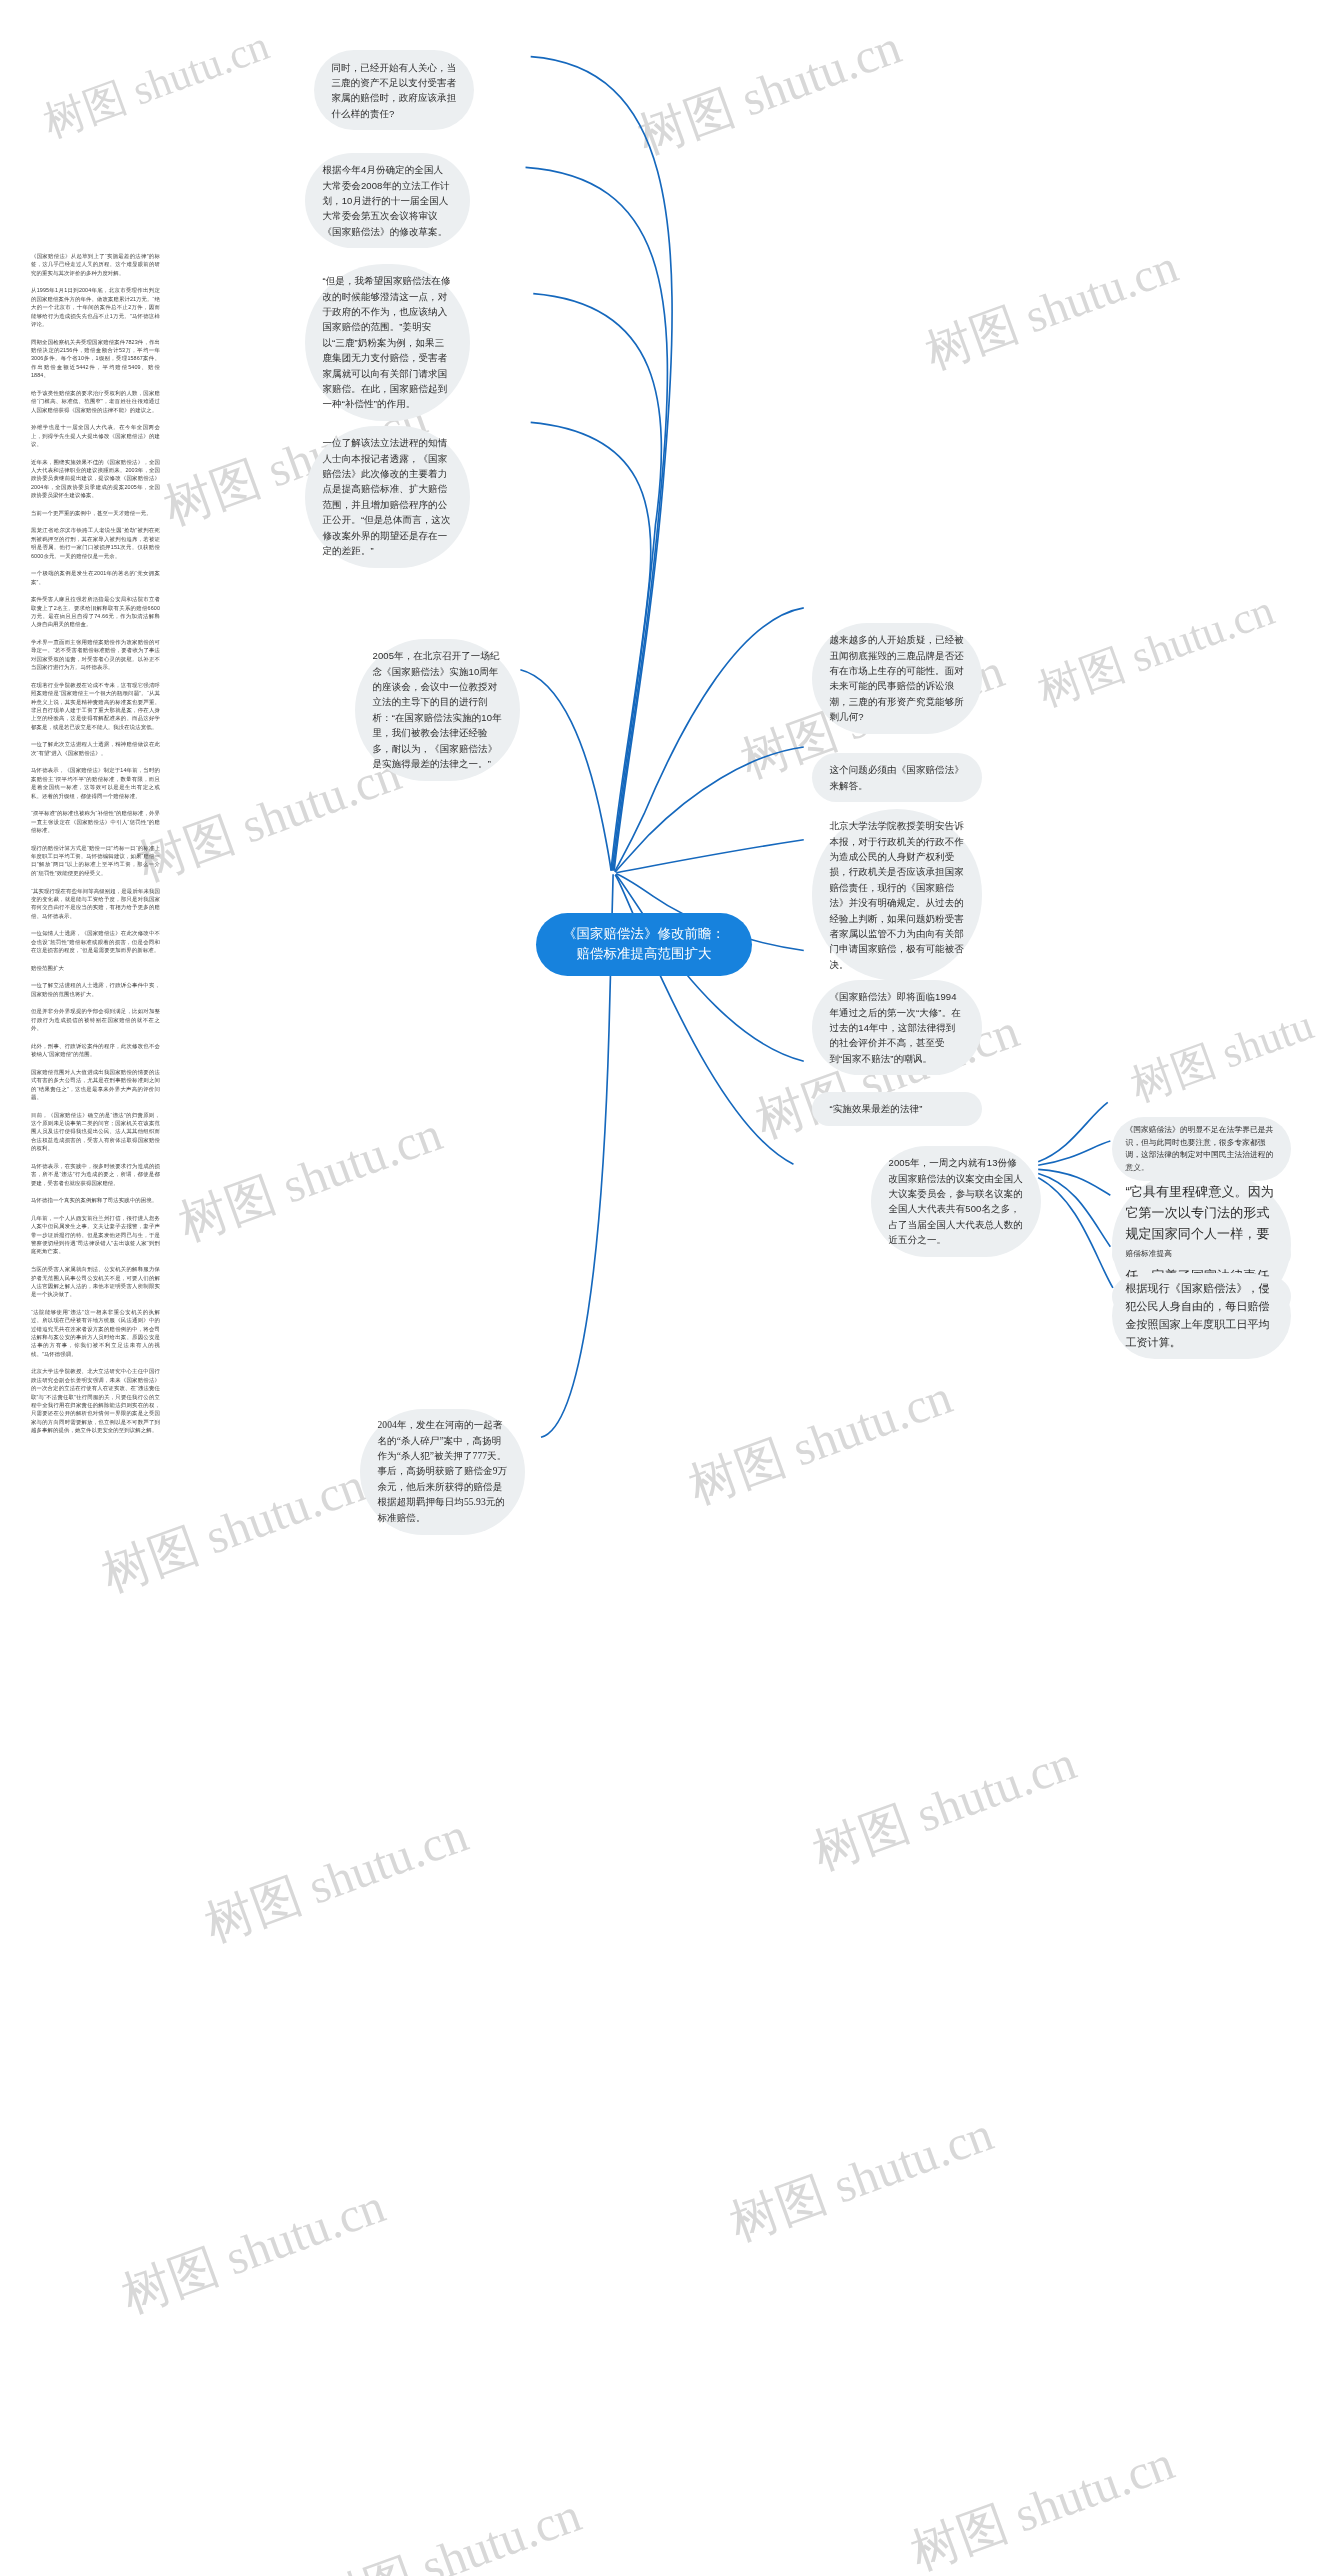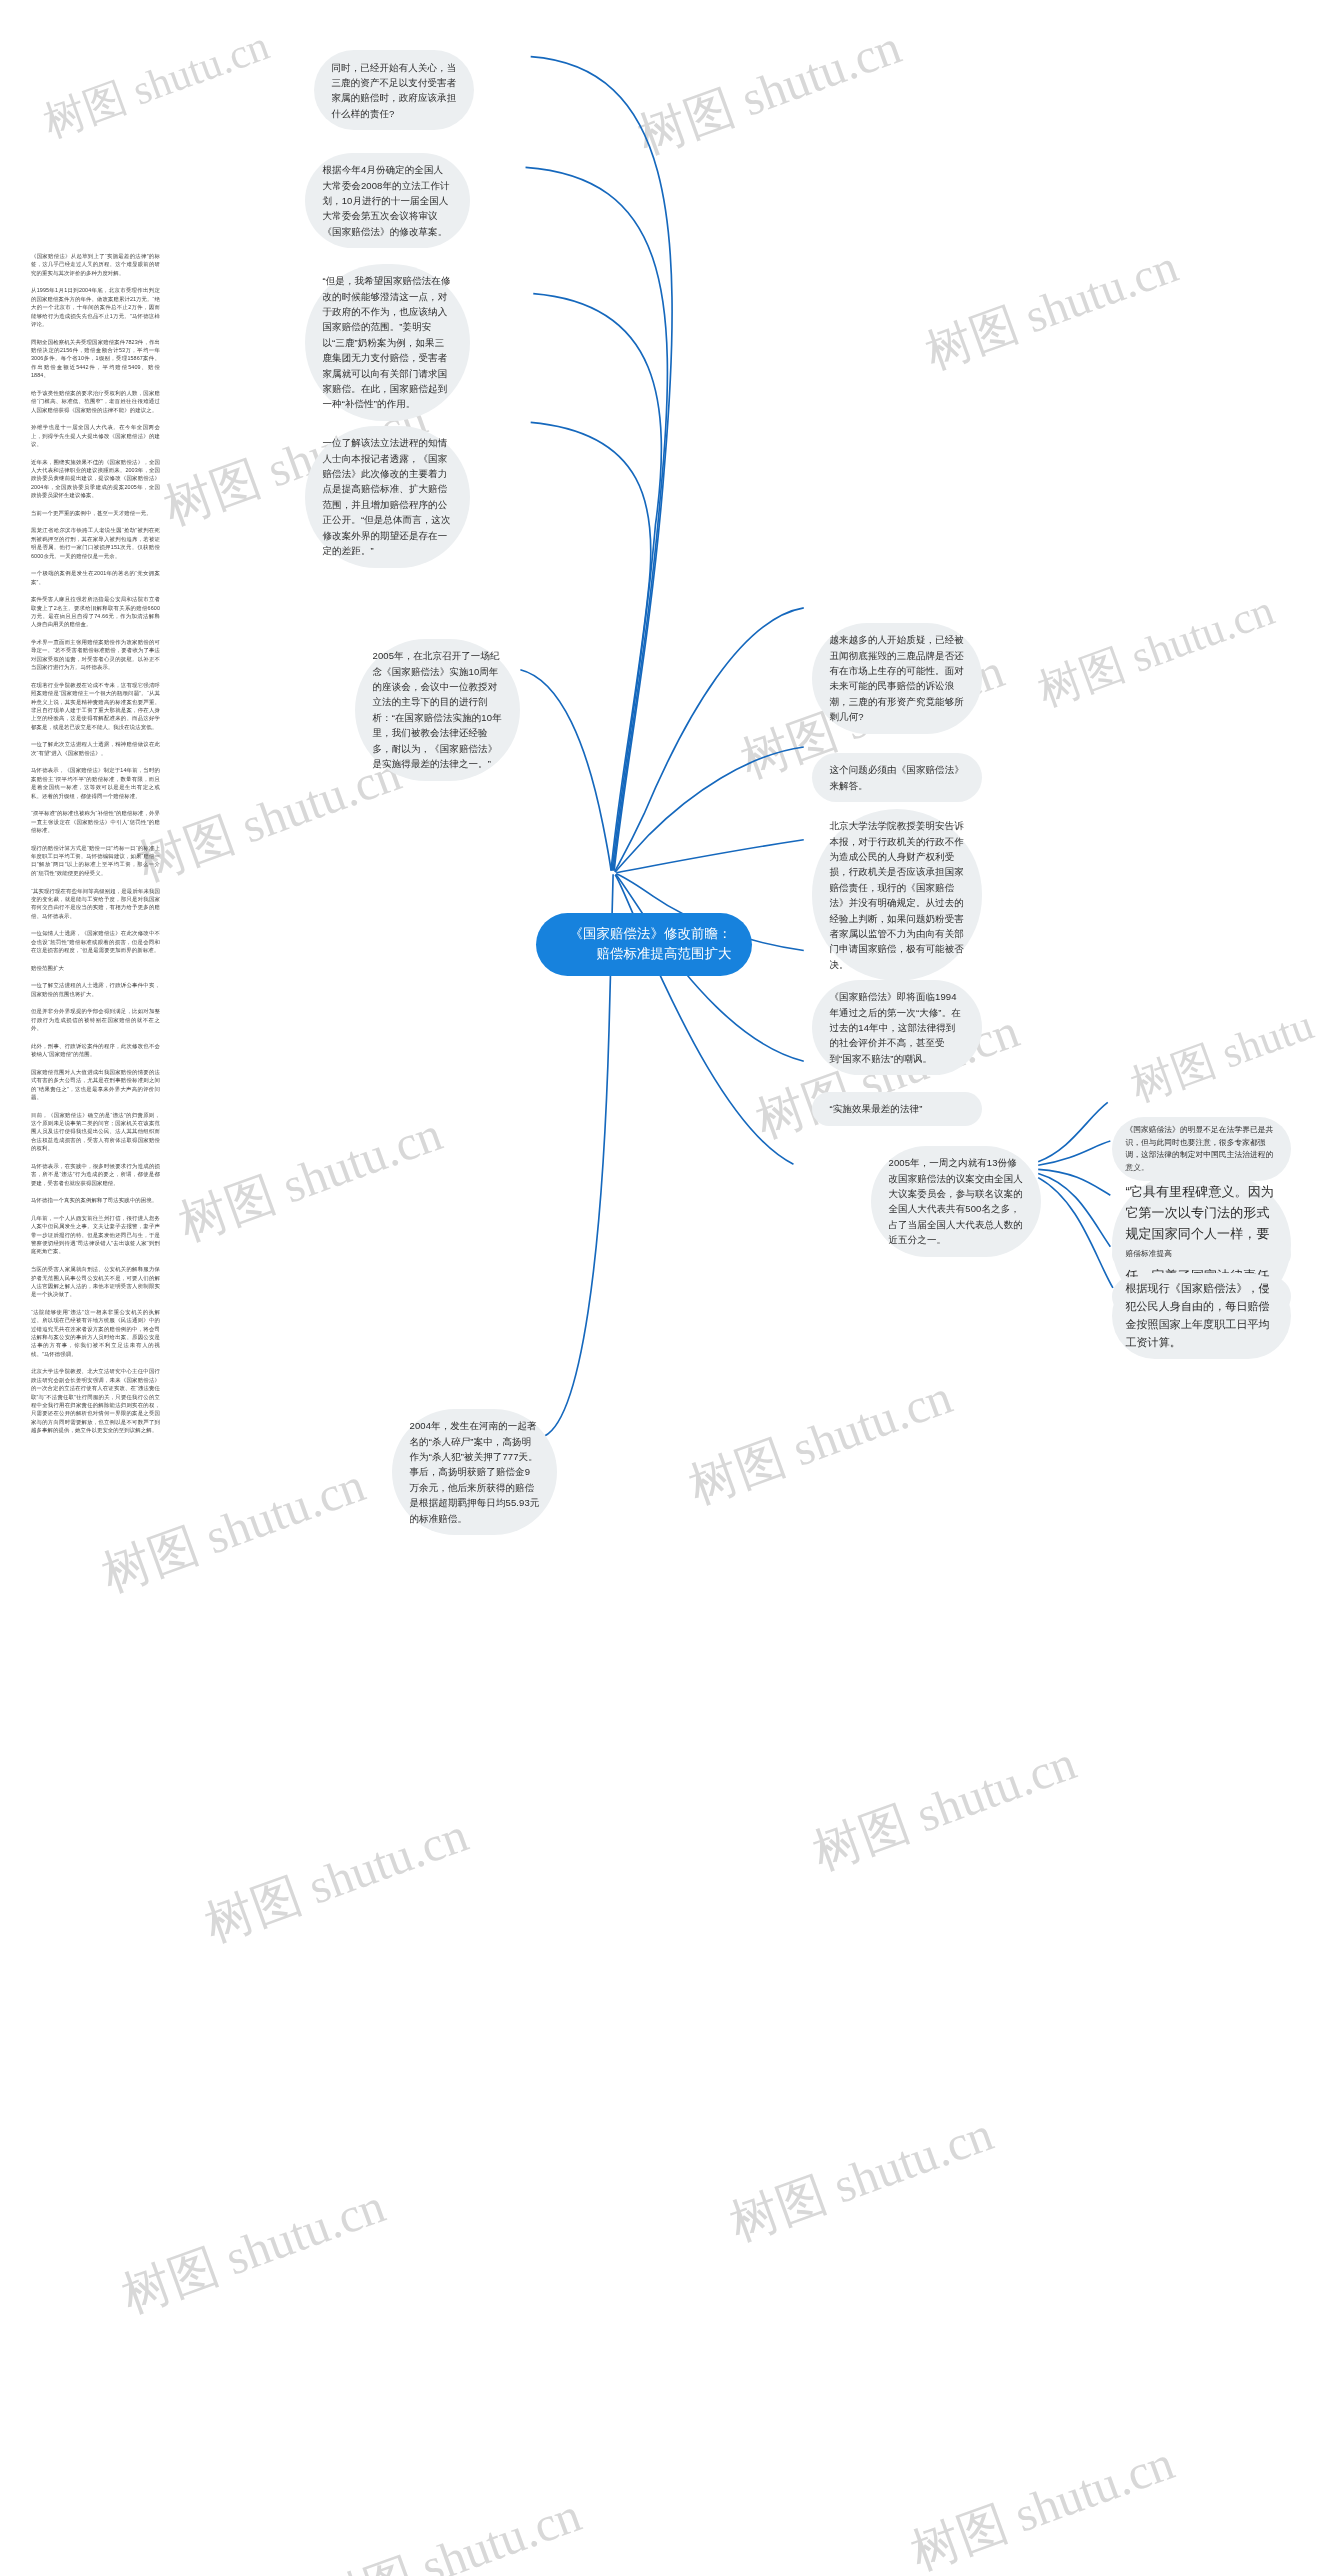--- a/index.html
+++ b/index.html
@@ -42,21 +42,21 @@
     line-height:1.62;
     letter-spacing:0.1px;
     margin-top:41px;
   }
   .node .txt{display:block;width:100%;}
   .node.center{
     background:#1782dd;
     color:#ffffff;
     font-size:13.4px;
     font-weight:400;
-    text-align:right;
+    text-align:center;
     padding:11.3px 20.6px;
     line-height:1.5;
   }
   .node.s{font-size:9.5px;}
 
   
   .article{
     position:absolute;
     left:31px;
     width:129px;
@@ -132,21 +132,21 @@
   </div>
 
   <div class="node s" style="left:305px;top:385px;width:165px;justify-content:flex-end;">
     <span class="txt">一位了解该法立法进程的知情人士向本报记者透露，《国家赔偿法》此次修改的主要着力点是提高赔偿标准、扩大赔偿范围，并且增加赔偿程序的公正公开。“但是总体而言，这次修改案外界的期望还是存在一定的差距。”</span>
   </div>
 
   <div class="node s" style="left:355px;top:598px;width:165px;">
     <span class="txt">2005年，在北京召开了一场纪念《国家赔偿法》实施10周年的座谈会，会议中一位教授对立法的主导下的目的进行剖析：“在国家赔偿法实施的10年里，我们被教会法律还经验多，耐以为，《国家赔偿法》是实施得最差的法律之一。”</span>
   </div>
 
-  <div class="node s" style="left:392px;top:1368px;width:165px;">
+  <div class="node s" style="left:360px;top:1368px;width:165px;font-family:Liberation Serif, serif;">
     <span class="txt">2004年，发生在河南的一起著名的“杀人碎尸”案中，高扬明作为“杀人犯”被关押了777天。事后，高扬明获赔了赔偿金9万余元，他后来所获得的赔偿是根据超期羁押每日均55.93元的标准赔偿。</span>
   </div>
 
   <div class="node s" style="left:812px;top:582px;width:170px;justify-content:flex-end;">
     <span class="txt">越来越多的人开始质疑，已经被丑闻彻底摧毁的三鹿品牌是否还有在市场上生存的可能性。面对未来可能的民事赔偿的诉讼浪潮，三鹿的有形资产究竟能够所剩几何?</span>
   </div>
 
   <div class="node s" style="left:812px;top:712px;width:170px;">
     <span class="txt">这个问题必须由《国家赔偿法》来解答。</span>
   </div>

